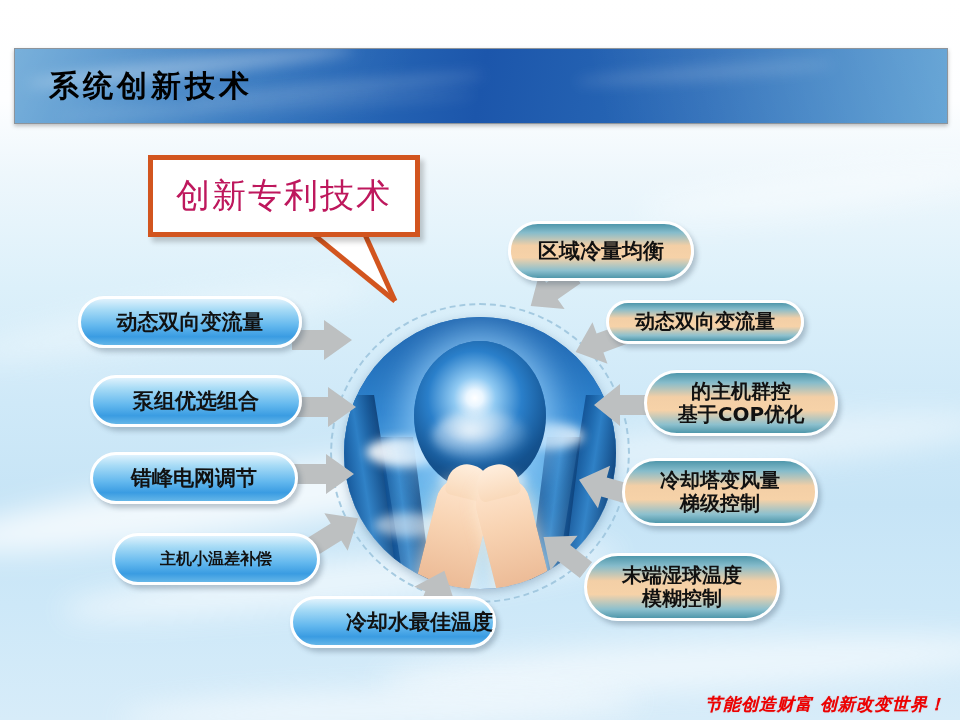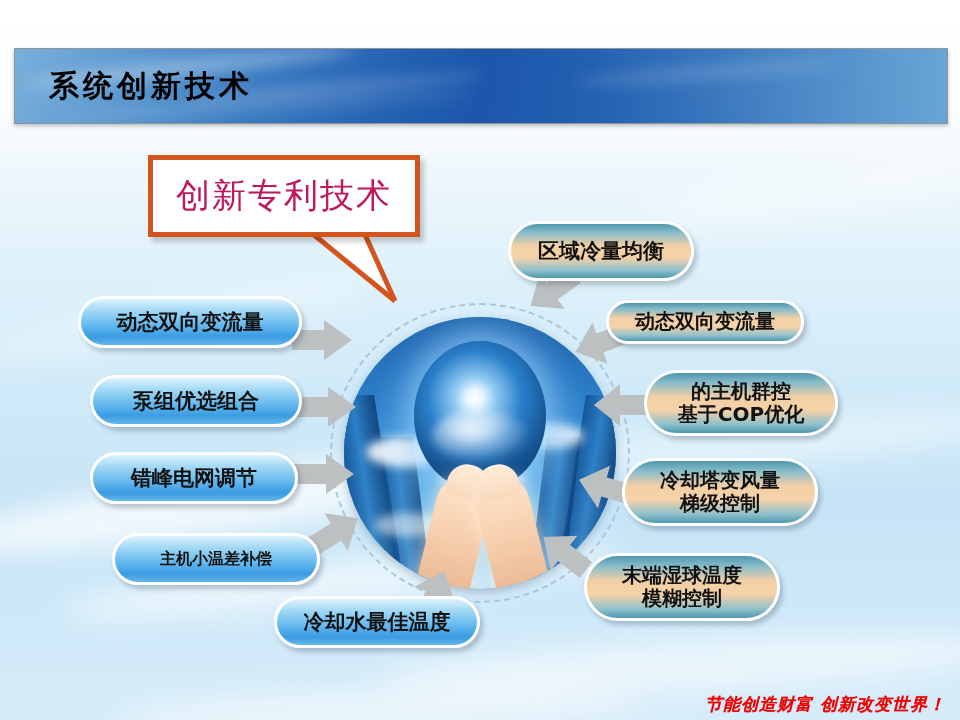--- a/index.html
+++ b/index.html
@@ -121,21 +121,21 @@
   .pill-warm{
     background:linear-gradient(180deg,#4f97ab 0%,#86bccb 16%,#f3cfa6 40%,#f6d2a8 62%,#8cc0ce 86%,#4f97ab 100%);
   }
   .pill span{display:block;white-space:nowrap;}
 
   
   #p-l1{left:78px;top:296px;width:224px;height:52px;font-size:21px;}
   #p-l2{left:90px;top:375px;width:212px;height:52px;font-size:21px;}
   #p-l3{left:90px;top:452px;width:208px;height:52px;font-size:21px;}
   #p-l4{left:112px;top:533px;width:208px;height:52px;font-size:16px;}
-  #p-l5{left:274px;top:596px;width:206px;height:52px;font-size:21px;}
+  #p-l5{left:290px;top:596px;width:206px;height:52px;font-size:21px;justify-content:flex-end;}
   
   #p-r1{left:508px;top:221px;width:186px;height:60px;font-size:21px;}
   #p-r2{left:606px;top:300px;width:198px;height:44px;font-size:20px;}
   #p-r3{left:644px;top:370px;width:194px;height:66px;font-size:20px;}
   #p-r4{left:622px;top:458px;width:196px;height:68px;font-size:20px;}
   #p-r5{left:584px;top:553px;width:196px;height:68px;font-size:20px;}
 
   
   .arrow{position:absolute;z-index:3;}
 

